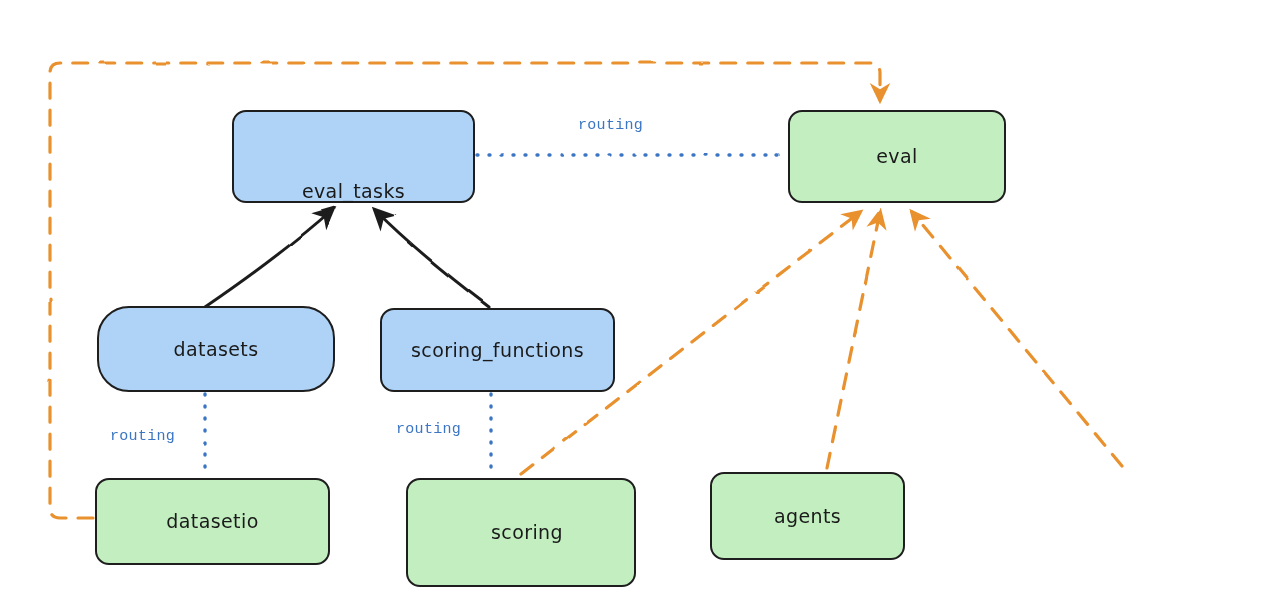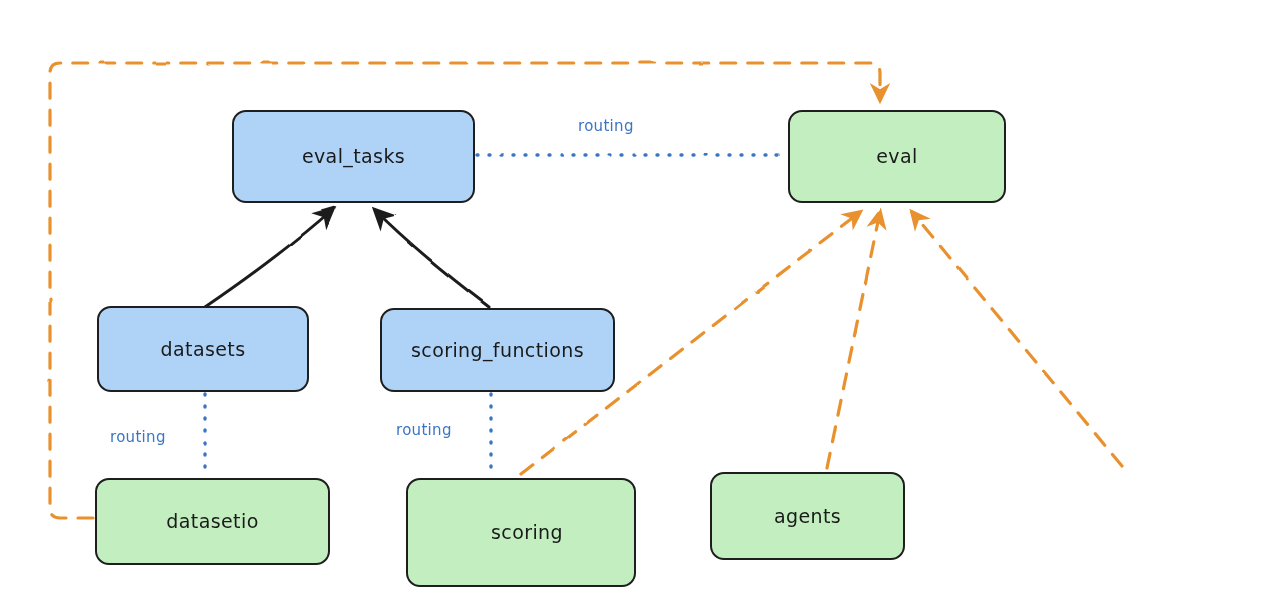--- a/index.html
+++ b/index.html
@@ -7,21 +7,21 @@
        font-family:"DejaVu Sans","Liberation Sans",sans-serif;}
   #stage{position:relative;width:1280px;height:596px;background:#ffffff;}
   #edges{position:absolute;inset:0;width:1280px;height:596px;}
   .node{position:absolute;display:flex;align-items:center;justify-content:center;
         box-sizing:border-box;border:2.5px solid #1e1e1e;border-radius:14px;
         color:#1a1a1a;letter-spacing:.4px;}
   .node .lbl{font-size:19px;line-height:1;white-space:nowrap;}
   .node.blue{background:#aed3f7;}
   .node.green{background:#c3efc0;}
   .edge-label{position:absolute;color:#3b75c4;font-size:15px;white-space:nowrap;
-              letter-spacing:.3px;}
+              letter-spacing:.3px;font-family:Liberation Mono, monospace;}
 </style>
 </head>
 <body>
 
 <div id="stage">
 
   <svg id="edges" viewBox="0 0 1280 596">
     <defs>
       <marker id="arrowBlack" viewBox="0 0 12 12" refX="9" refY="6" markerWidth="9" markerHeight="9" orient="auto-start-reverse">
         <path d="M0.5 1 L11 6 L0.5 11 L3.5 6 Z" fill="#1e1e1e"></path>
@@ -50,29 +50,29 @@
       <path d="M93 518 L 60 518 Q 50 518 50 508 L 50 73 Q 50 63 60 63 L 870 63 Q 880 63 880 73 L 880 100" fill="none" stroke="#e8912d" stroke-width="3.2" stroke-linecap="round" stroke-dasharray="15 12" marker-end="url(#arrowOrange)"></path>
 
       <path d="M521 474 L 860 212" fill="none" stroke="#e8912d" stroke-width="3.2" stroke-linecap="round" stroke-dasharray="15 12" marker-end="url(#arrowOrange)"></path>
 
       <path d="M827 468 L 880 212" fill="none" stroke="#e8912d" stroke-width="3.2" stroke-linecap="round" stroke-dasharray="15 12" marker-end="url(#arrowOrange)"></path>
 
       <path d="M1122 466 L 912 212" fill="none" stroke="#e8912d" stroke-width="3.2" stroke-linecap="round" stroke-dasharray="15 12" marker-end="url(#arrowOrange)"></path>
     </g>
   </svg>
 
-  <div class="node blue" style="left:232px;top:110px;width:243px;height:93px;">
+  <div class="node blue" style="left:232px;top:110px;width:243px;height:93px;align-items:flex-end;">
     <span class="lbl">eval_tasks</span>
   </div>
 
   <div class="node green" style="left:788px;top:110px;width:218px;height:93px;">
     <span class="lbl">eval</span>
   </div>
 
-  <div class="node blue" style="left:97px;top:306px;width:212px;height:86px;">
+  <div class="node blue" style="left:97px;top:306px;width:238px;height:86px;border-radius:32px;">
     <span class="lbl">datasets</span>
   </div>
 
   <div class="node green" style="left:95px;top:478px;width:235px;height:87px;">
     <span class="lbl">datasetio</span>
   </div>
 
   <div class="node blue" style="left:380px;top:308px;width:235px;height:84px;">
     <span class="lbl">scoring_functions</span>
   </div>

